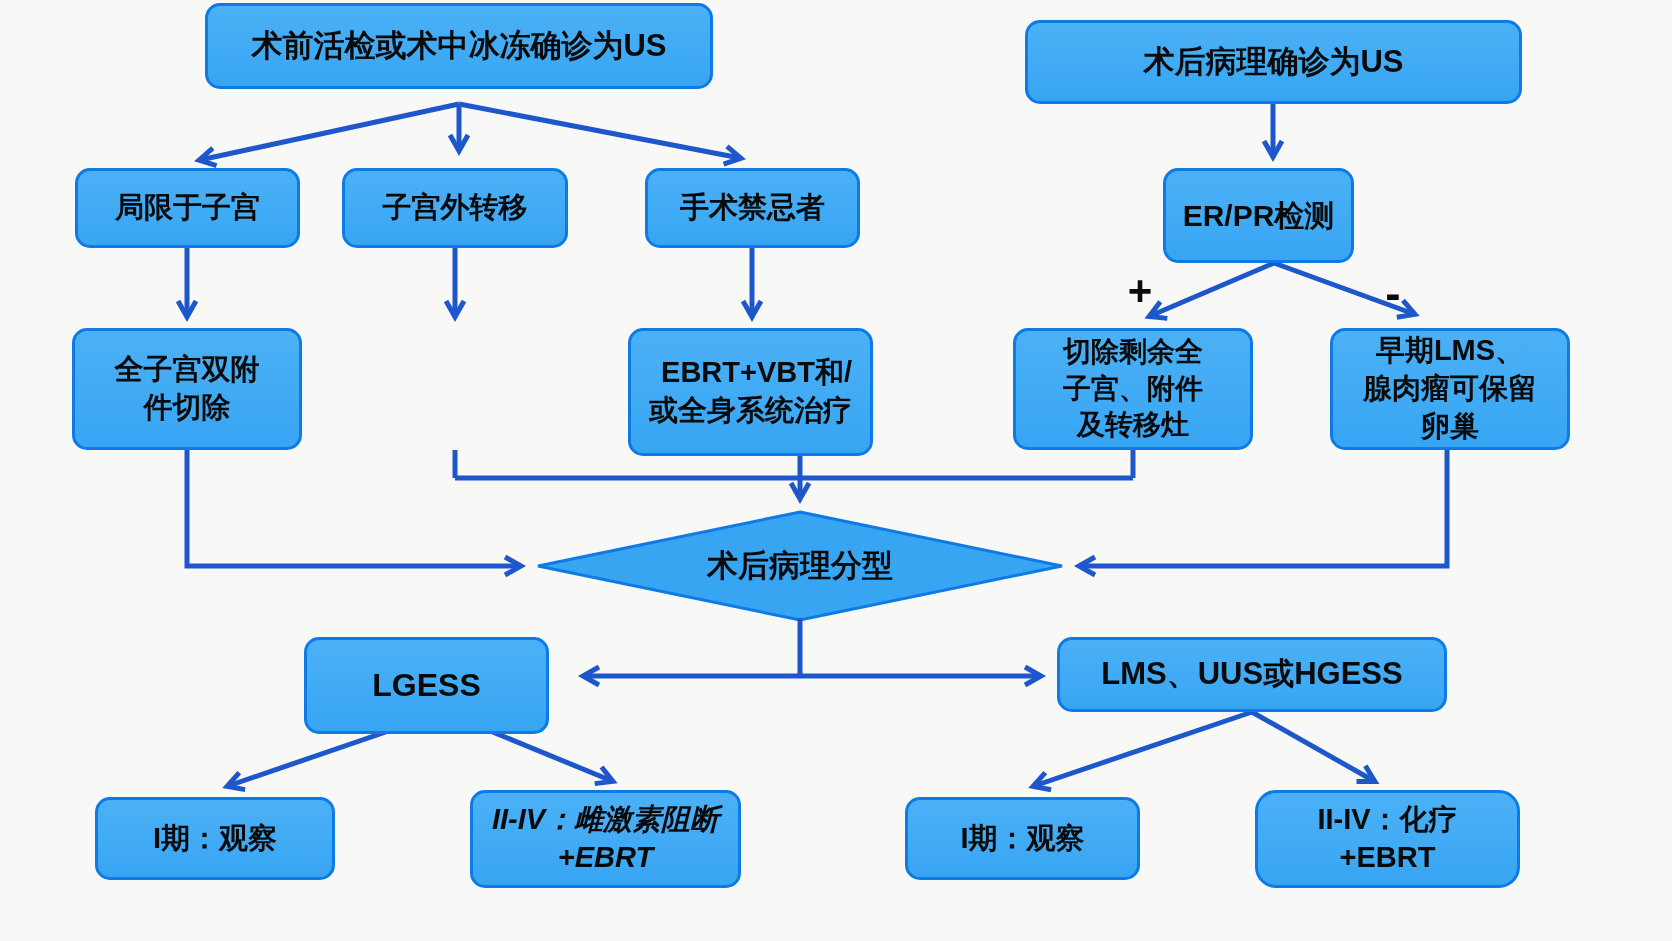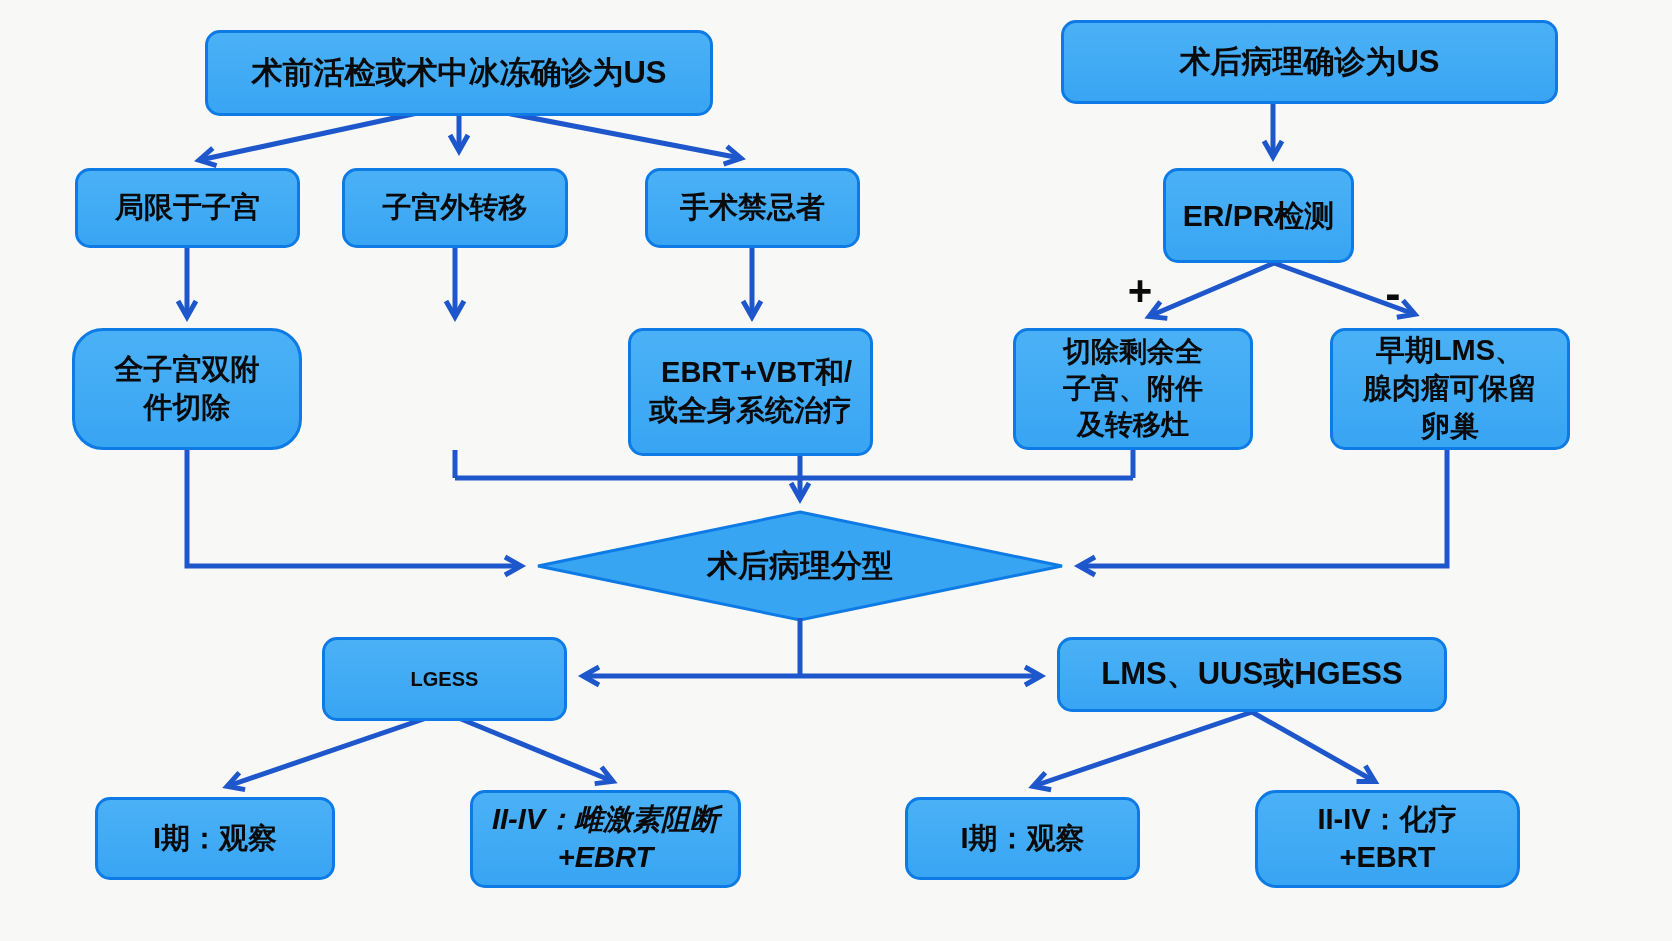--- a/index.html
+++ b/index.html
@@ -45,37 +45,37 @@
     z-index:3;
     display:flex;
     align-items:center;
     justify-content:center;
     text-align:center;
     font-weight:700;
     background:none;
     border:none;
   }
 
-  #n-preop{left:205px;top:30px;width:508px;height:86px;font-size:31px;}
-  #n-postop{left:1025px;top:20px;width:497px;height:84px;font-size:31px;margin-left:36px;}
+  #n-preop{left:205px;top:3px;width:508px;height:86px;font-size:31px;}
+  #n-postop{left:1025px;top:20px;width:497px;height:84px;font-size:31px;}
 
   #n-confined{left:75px;top:168px;width:225px;height:80px;font-size:29px;}
   #n-extrauterine{left:342px;top:168px;width:226px;height:80px;font-size:29px;}
   #n-contra{left:645px;top:168px;width:215px;height:80px;font-size:29px;}
   #n-erpr{left:1163px;top:168px;width:191px;height:95px;font-size:30px;}
 
-  #n-tahbso{left:72px;top:328px;width:230px;height:122px;font-size:29px;padding:4px 30px;border-radius:31px;}
+  #n-tahbso{left:72px;top:328px;width:230px;height:122px;font-size:29px;padding:4px 30px;}
   #n-tahbso-mets{left:342px;top:328px;width:228px;height:122px;font-size:29px;padding:4px 26px;}
   #n-ebrt{left:628px;top:328px;width:245px;height:128px;font-size:29px;padding:4px 18px;text-align:right;}
   #n-resect{left:1013px;top:328px;width:240px;height:122px;font-size:28px;padding:4px 34px;}
   #n-early{left:1330px;top:328px;width:240px;height:122px;font-size:29px;padding:4px 30px;}
 
   #n-diamond-label{left:650px;top:540px;width:300px;height:52px;font-size:31px;}
 
-  #n-lgess{left:322px;top:637px;width:245px;height:84px;font-size:20px;}
+  #n-lgess{left:304px;top:637px;width:245px;height:97px;font-size:32px;}
   #n-lms{left:1057px;top:637px;width:390px;height:75px;font-size:31px;}
 
   #n-lgess-s1{left:95px;top:797px;width:240px;height:83px;font-size:29px;}
   #n-lgess-s24{left:470px;top:790px;width:271px;height:98px;font-size:29px;padding:4px 4px;font-style:italic;}
   #n-lms-s1{left:905px;top:797px;width:235px;height:83px;font-size:29px;}
   #n-lms-s24{left:1255px;top:790px;width:265px;height:98px;font-size:29px;padding:4px 24px;border-radius:21px;}
 
   #lbl-plus{left:1110px;top:266px;width:60px;height:50px;font-size:42px;}
   #lbl-minus{left:1363px;top:268px;width:60px;height:50px;font-size:46px;}
 </style>

